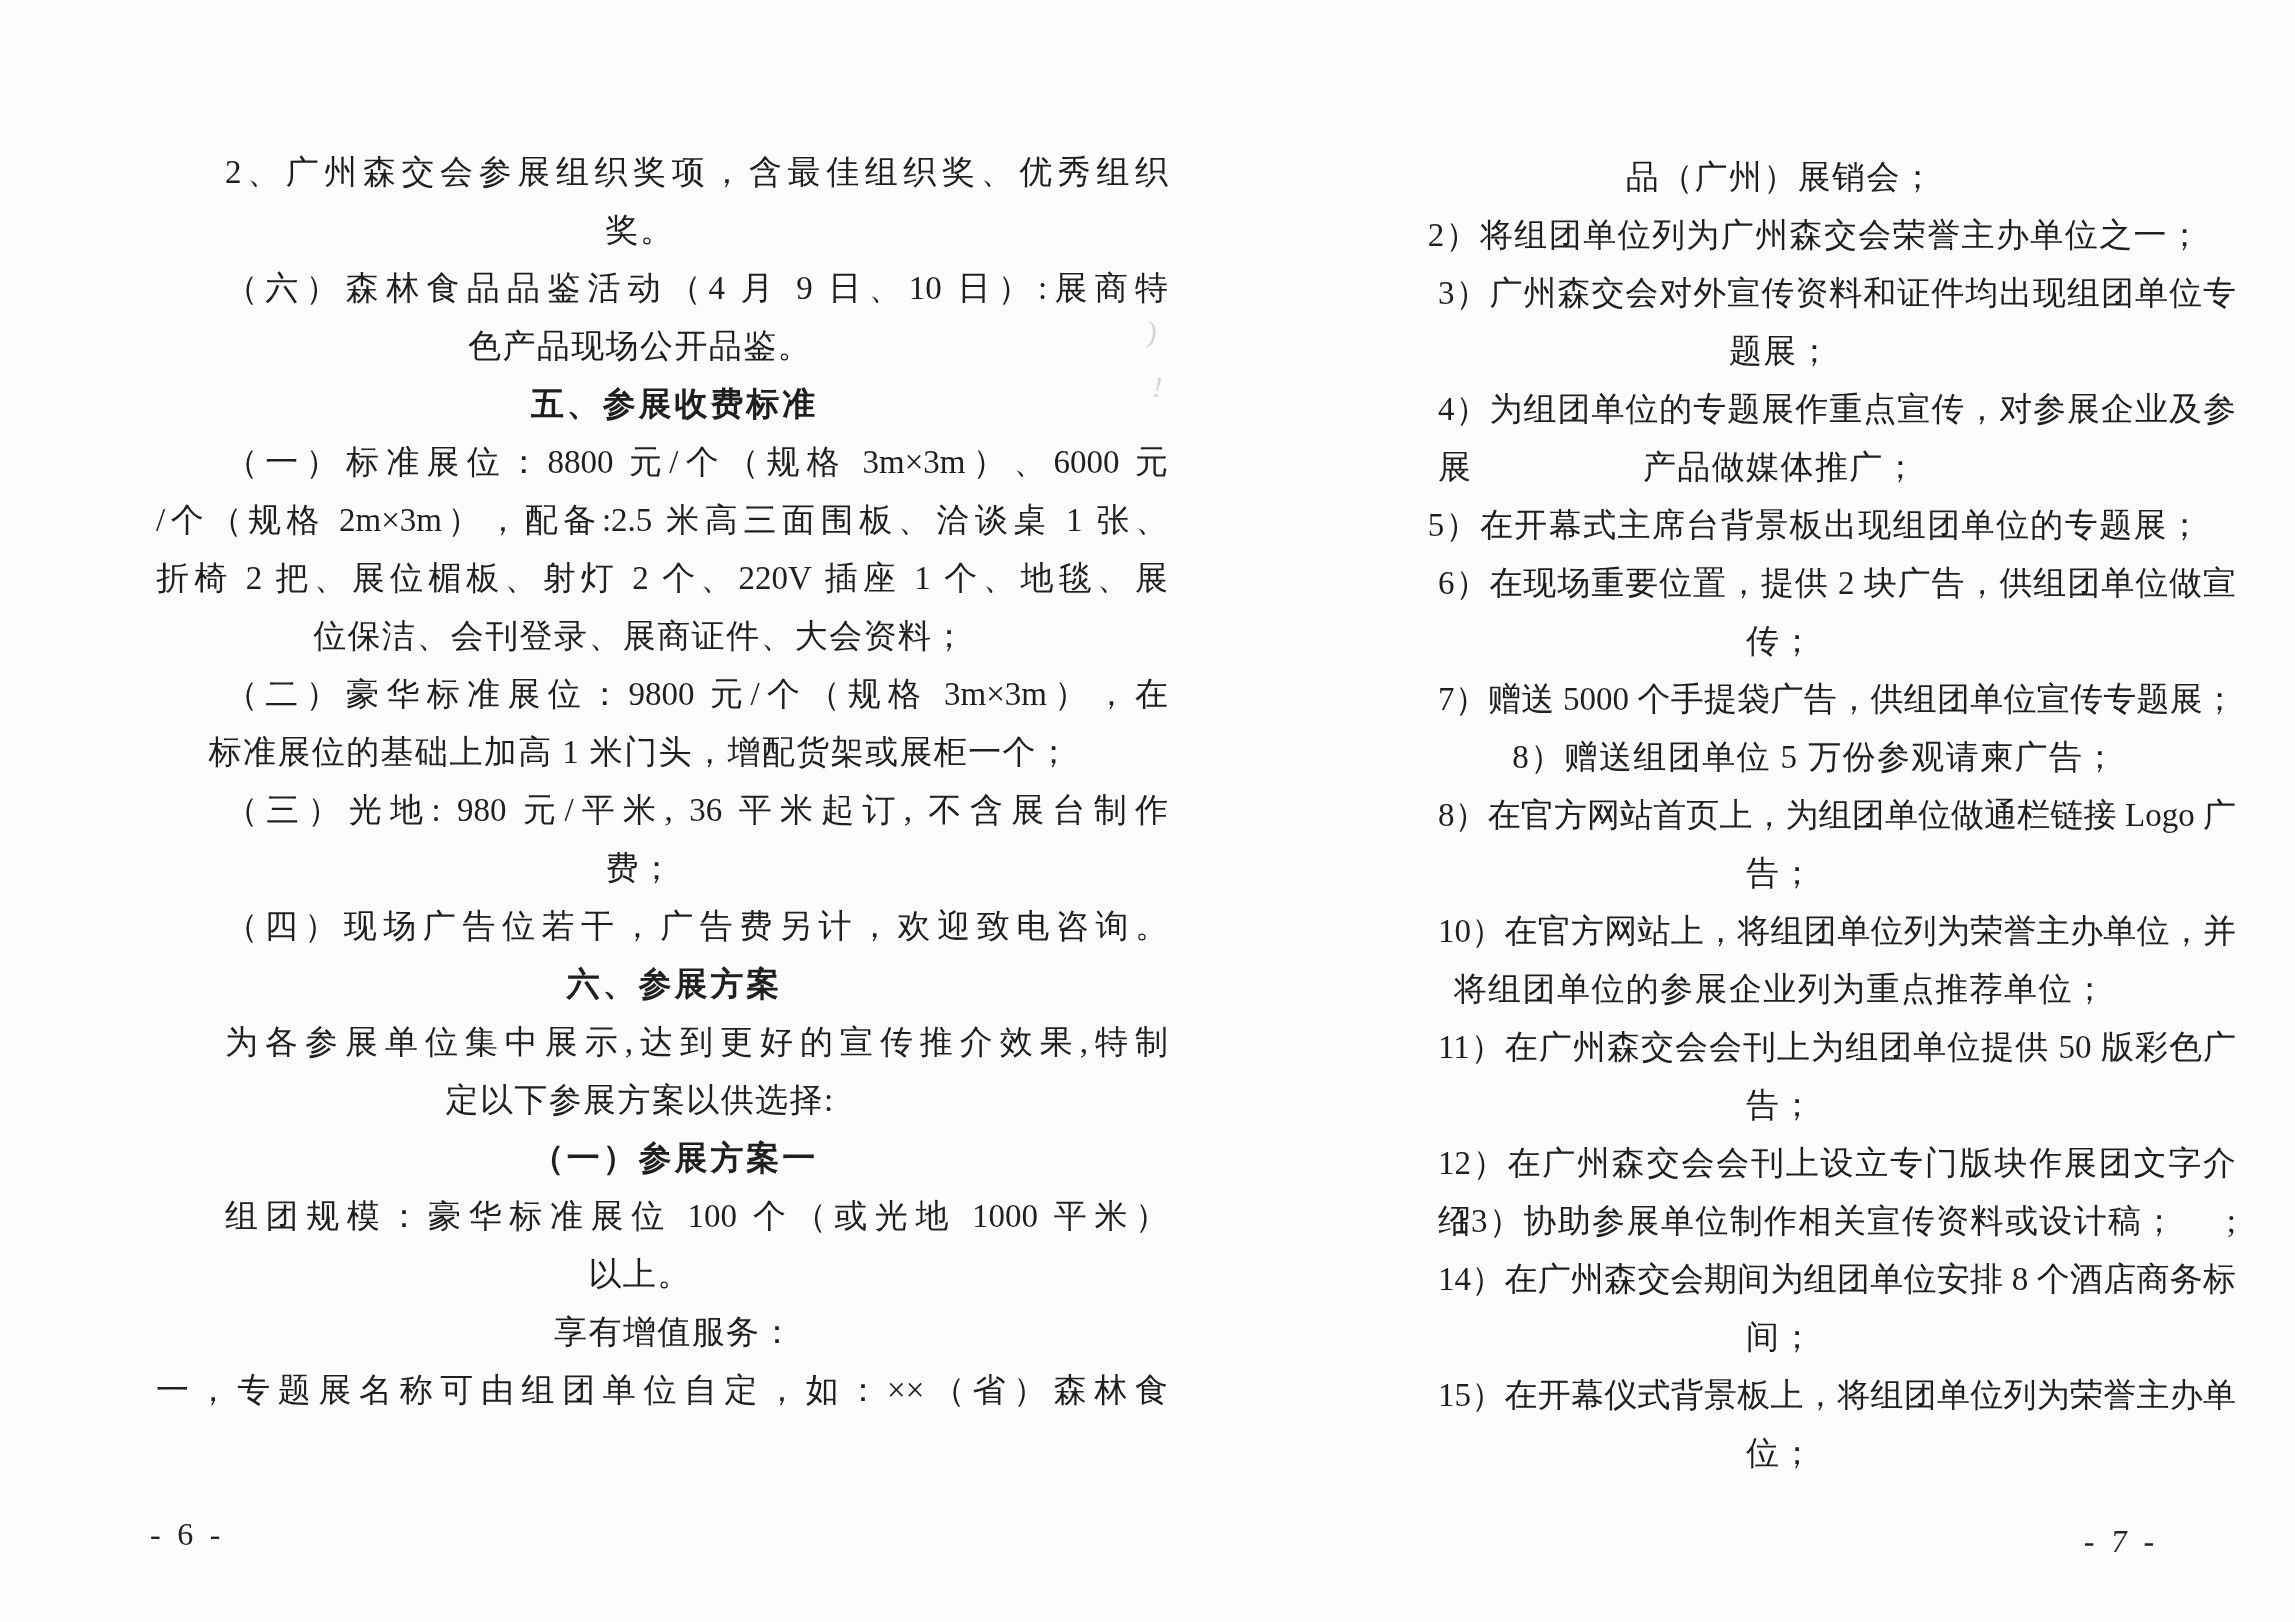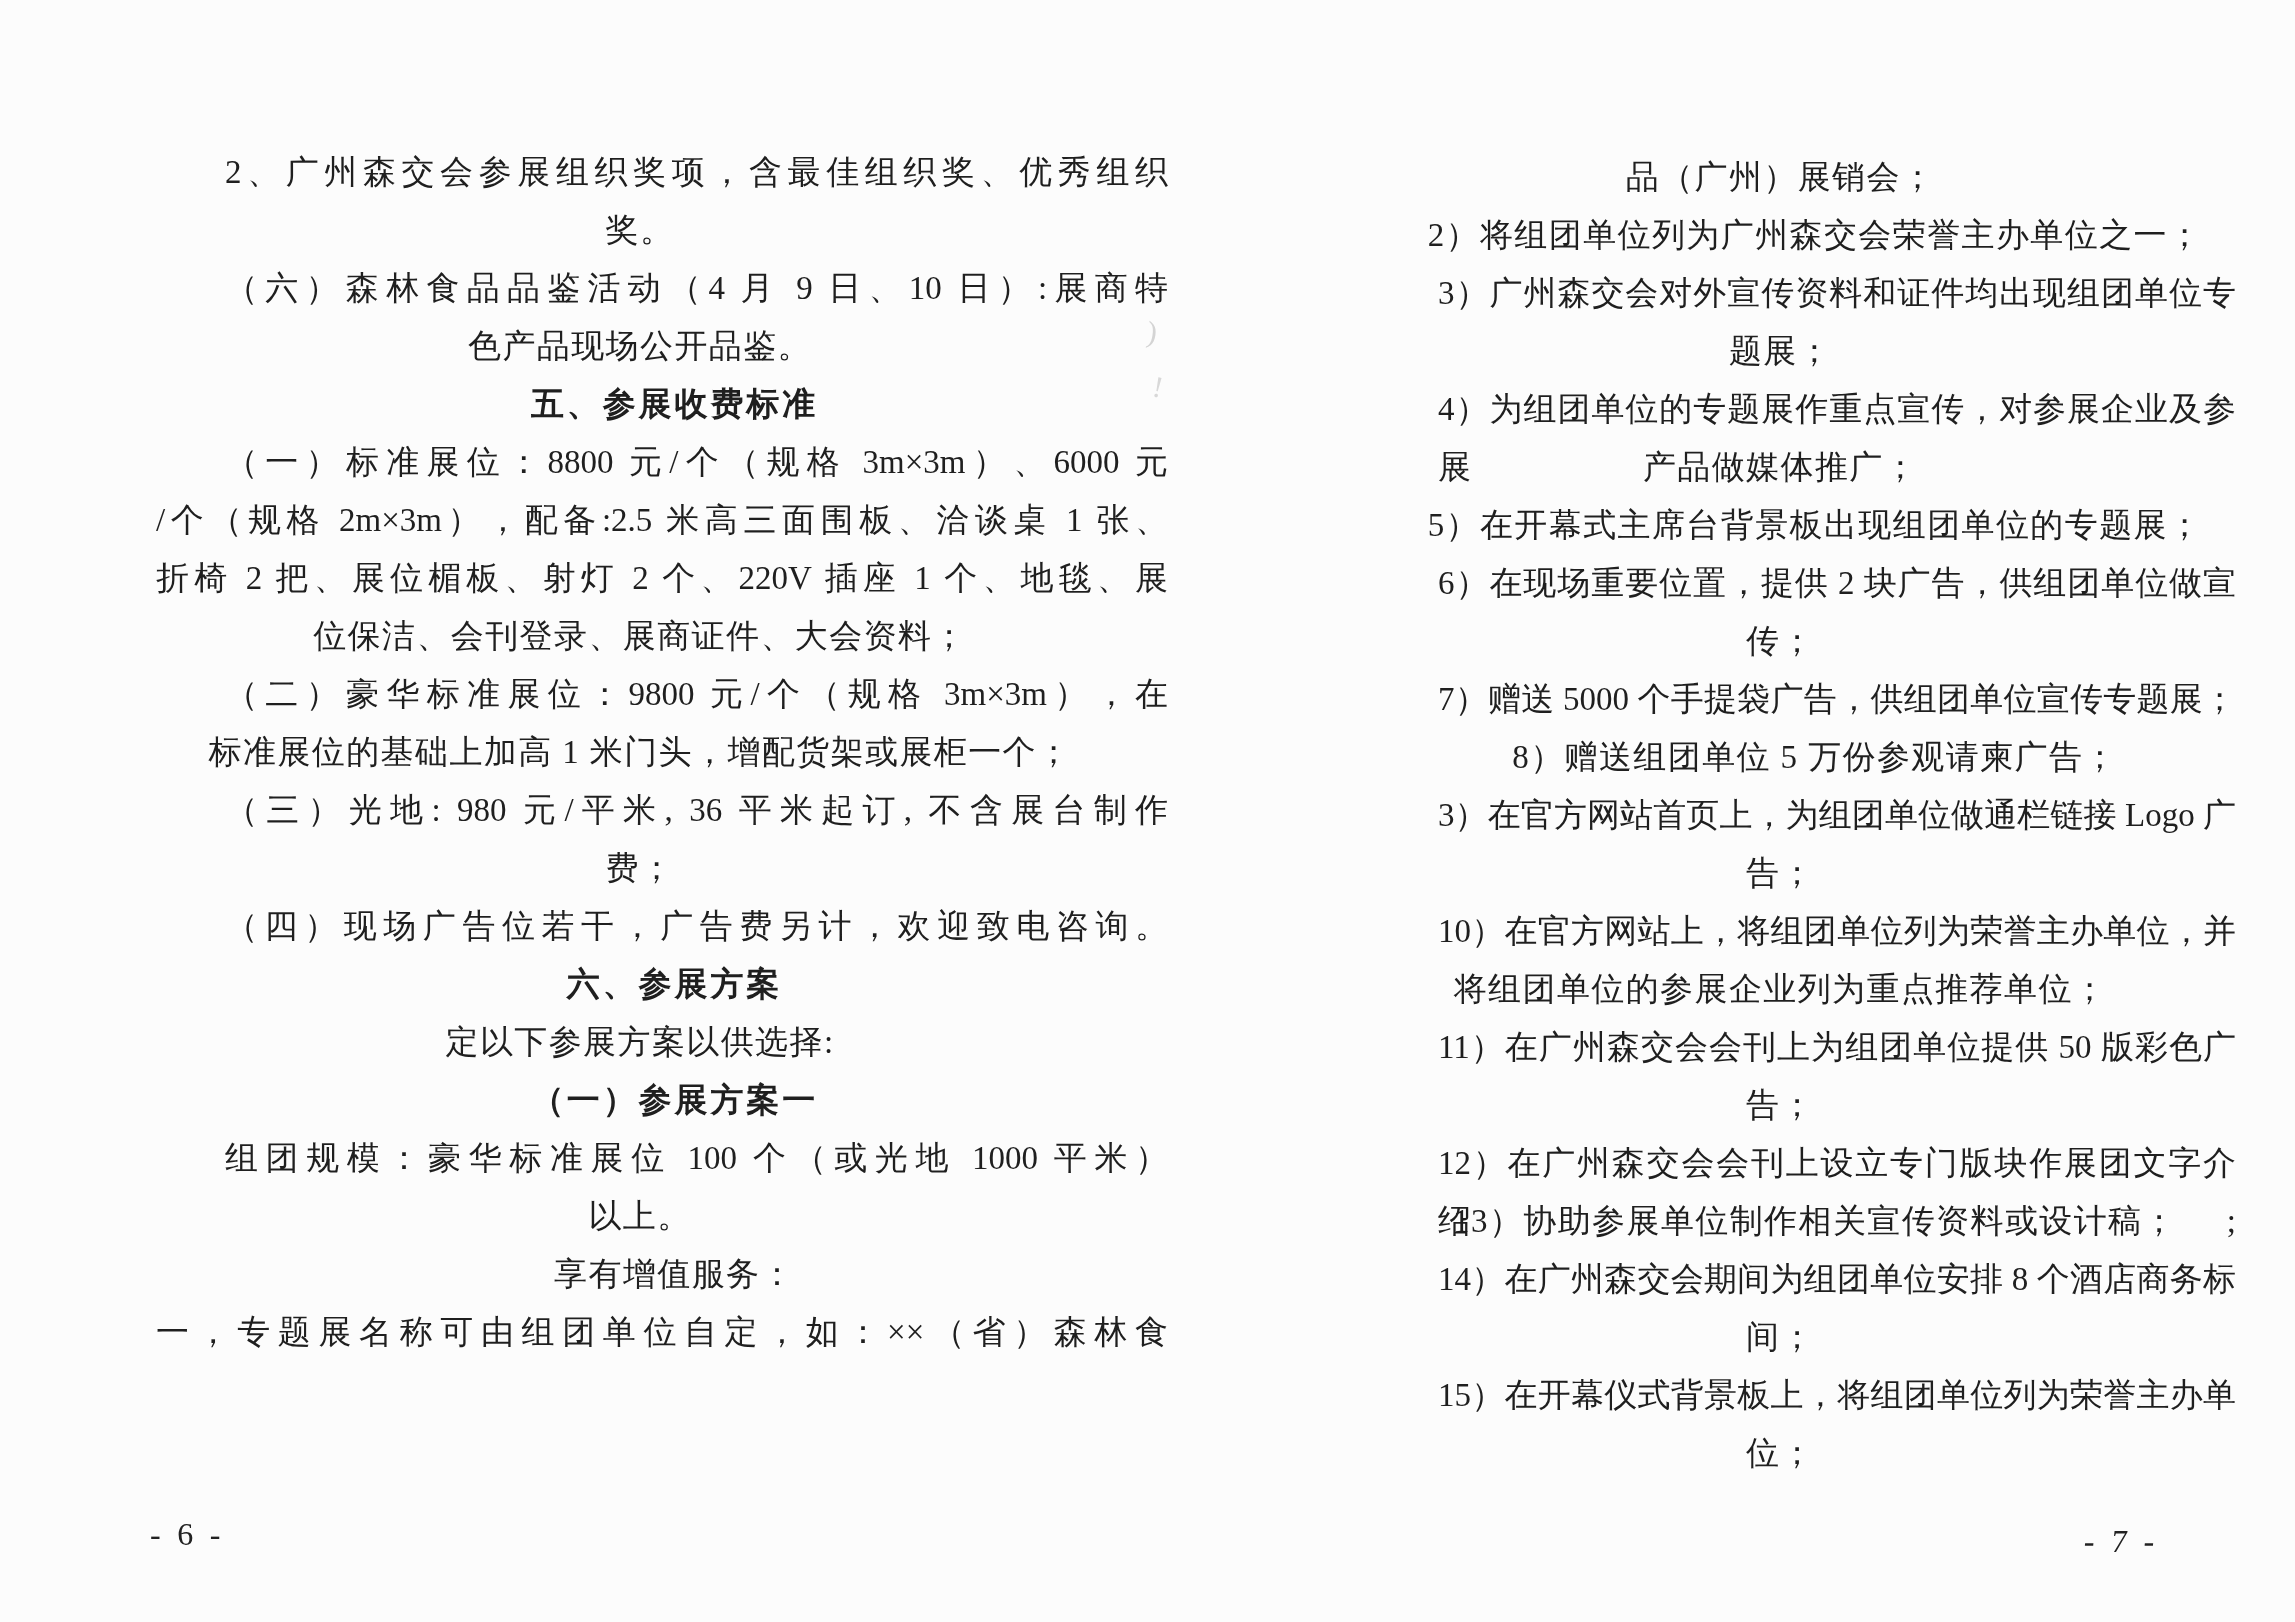--- a/index.html
+++ b/index.html
@@ -76,41 +76,42 @@
     <div class="line indent fill">（一）标准展位：8800 元/个（规格 3m×3m）、6000 元</div>
     <div class="line fill">/个（规格 2m×3m），配备:2.5 米高三面围板、洽谈桌 1 张、</div>
     <div class="line fill">折椅 2 把、展位楣板、射灯 2 个、220V 插座 1 个、地毯、展</div>
     <div class="line">位保洁、会刊登录、展商证件、大会资料；</div>
     <div class="line indent fill">（二）豪华标准展位：9800 元/个（规格 3m×3m），在</div>
     <div class="line">标准展位的基础上加高 1 米门头，增配货架或展柜一个；</div>
     <div class="line indent fill">（三）光地: 980 元/平米, 36 平米起订, 不含展台制作</div>
     <div class="line">费；</div>
     <div class="line indent fill">（四）现场广告位若干，广告费另计，欢迎致电咨询。</div>
     <div class="line indent bold">六、参展方案</div>
+    <div class="line indent fill">为各参展单位集中展示,达到更好的宣传推介效果,特制</div>
     <div class="line">定以下参展方案以供选择:</div>
     <div class="line indent bold">（一）参展方案一</div>
     <div class="line indent fill">组团规模：豪华标准展位 100 个（或光地 1000 平米）</div>
     <div class="line">以上。</div>
     <div class="line indent">享有增值服务：</div>
     <div class="line fill">一，专题展名称可由组团单位自定，如：××（省）森林食</div>
   </div>
 
 <div class="text-column col-right">
     <div class="line">品（广州）展销会；</div>
     <div class="line indent">2）将组团单位列为广州森交会荣誉主办单位之一；</div>
     <div class="line indent fill">3）广州森交会对外宣传资料和证件均出现组团单位专</div>
     <div class="line">题展；</div>
     <div class="line indent fill">4）为组团单位的专题展作重点宣传，对参展企业及参展</div>
     <div class="line">产品做媒体推广；</div>
     <div class="line indent">5）在开幕式主席台背景板出现组团单位的专题展；</div>
     <div class="line indent fill">6）在现场重要位置，提供 2 块广告，供组团单位做宣</div>
     <div class="line">传；</div>
     <div class="line indent fill">7）赠送 5000 个手提袋广告，供组团单位宣传专题展；</div>
     <div class="line indent">8）赠送组团单位 5 万份参观请柬广告；</div>
-    <div class="line indent fill">3）在官方网站首页上，为组团单位做通栏链接 Logo 广</div>
+    <div class="line indent fill">8）在官方网站首页上，为组团单位做通栏链接 Logo 广</div>
     <div class="line">告；</div>
     <div class="line indent fill">10）在官方网站上，将组团单位列为荣誉主办单位，并</div>
     <div class="line">将组团单位的参展企业列为重点推荐单位；</div>
     <div class="line indent fill">11）在广州森交会会刊上为组团单位提供 50 版彩色广</div>
     <div class="line">告；</div>
     <div class="line indent fill">12）在广州森交会会刊上设立专门版块作展团文字介绍;</div>
     <div class="line indent">13）协助参展单位制作相关宣传资料或设计稿；</div>
     <div class="line indent fill">14）在广州森交会期间为组团单位安排 8 个酒店商务标</div>
     <div class="line">间；</div>
     <div class="line indent fill">15）在开幕仪式背景板上，将组团单位列为荣誉主办单</div>

